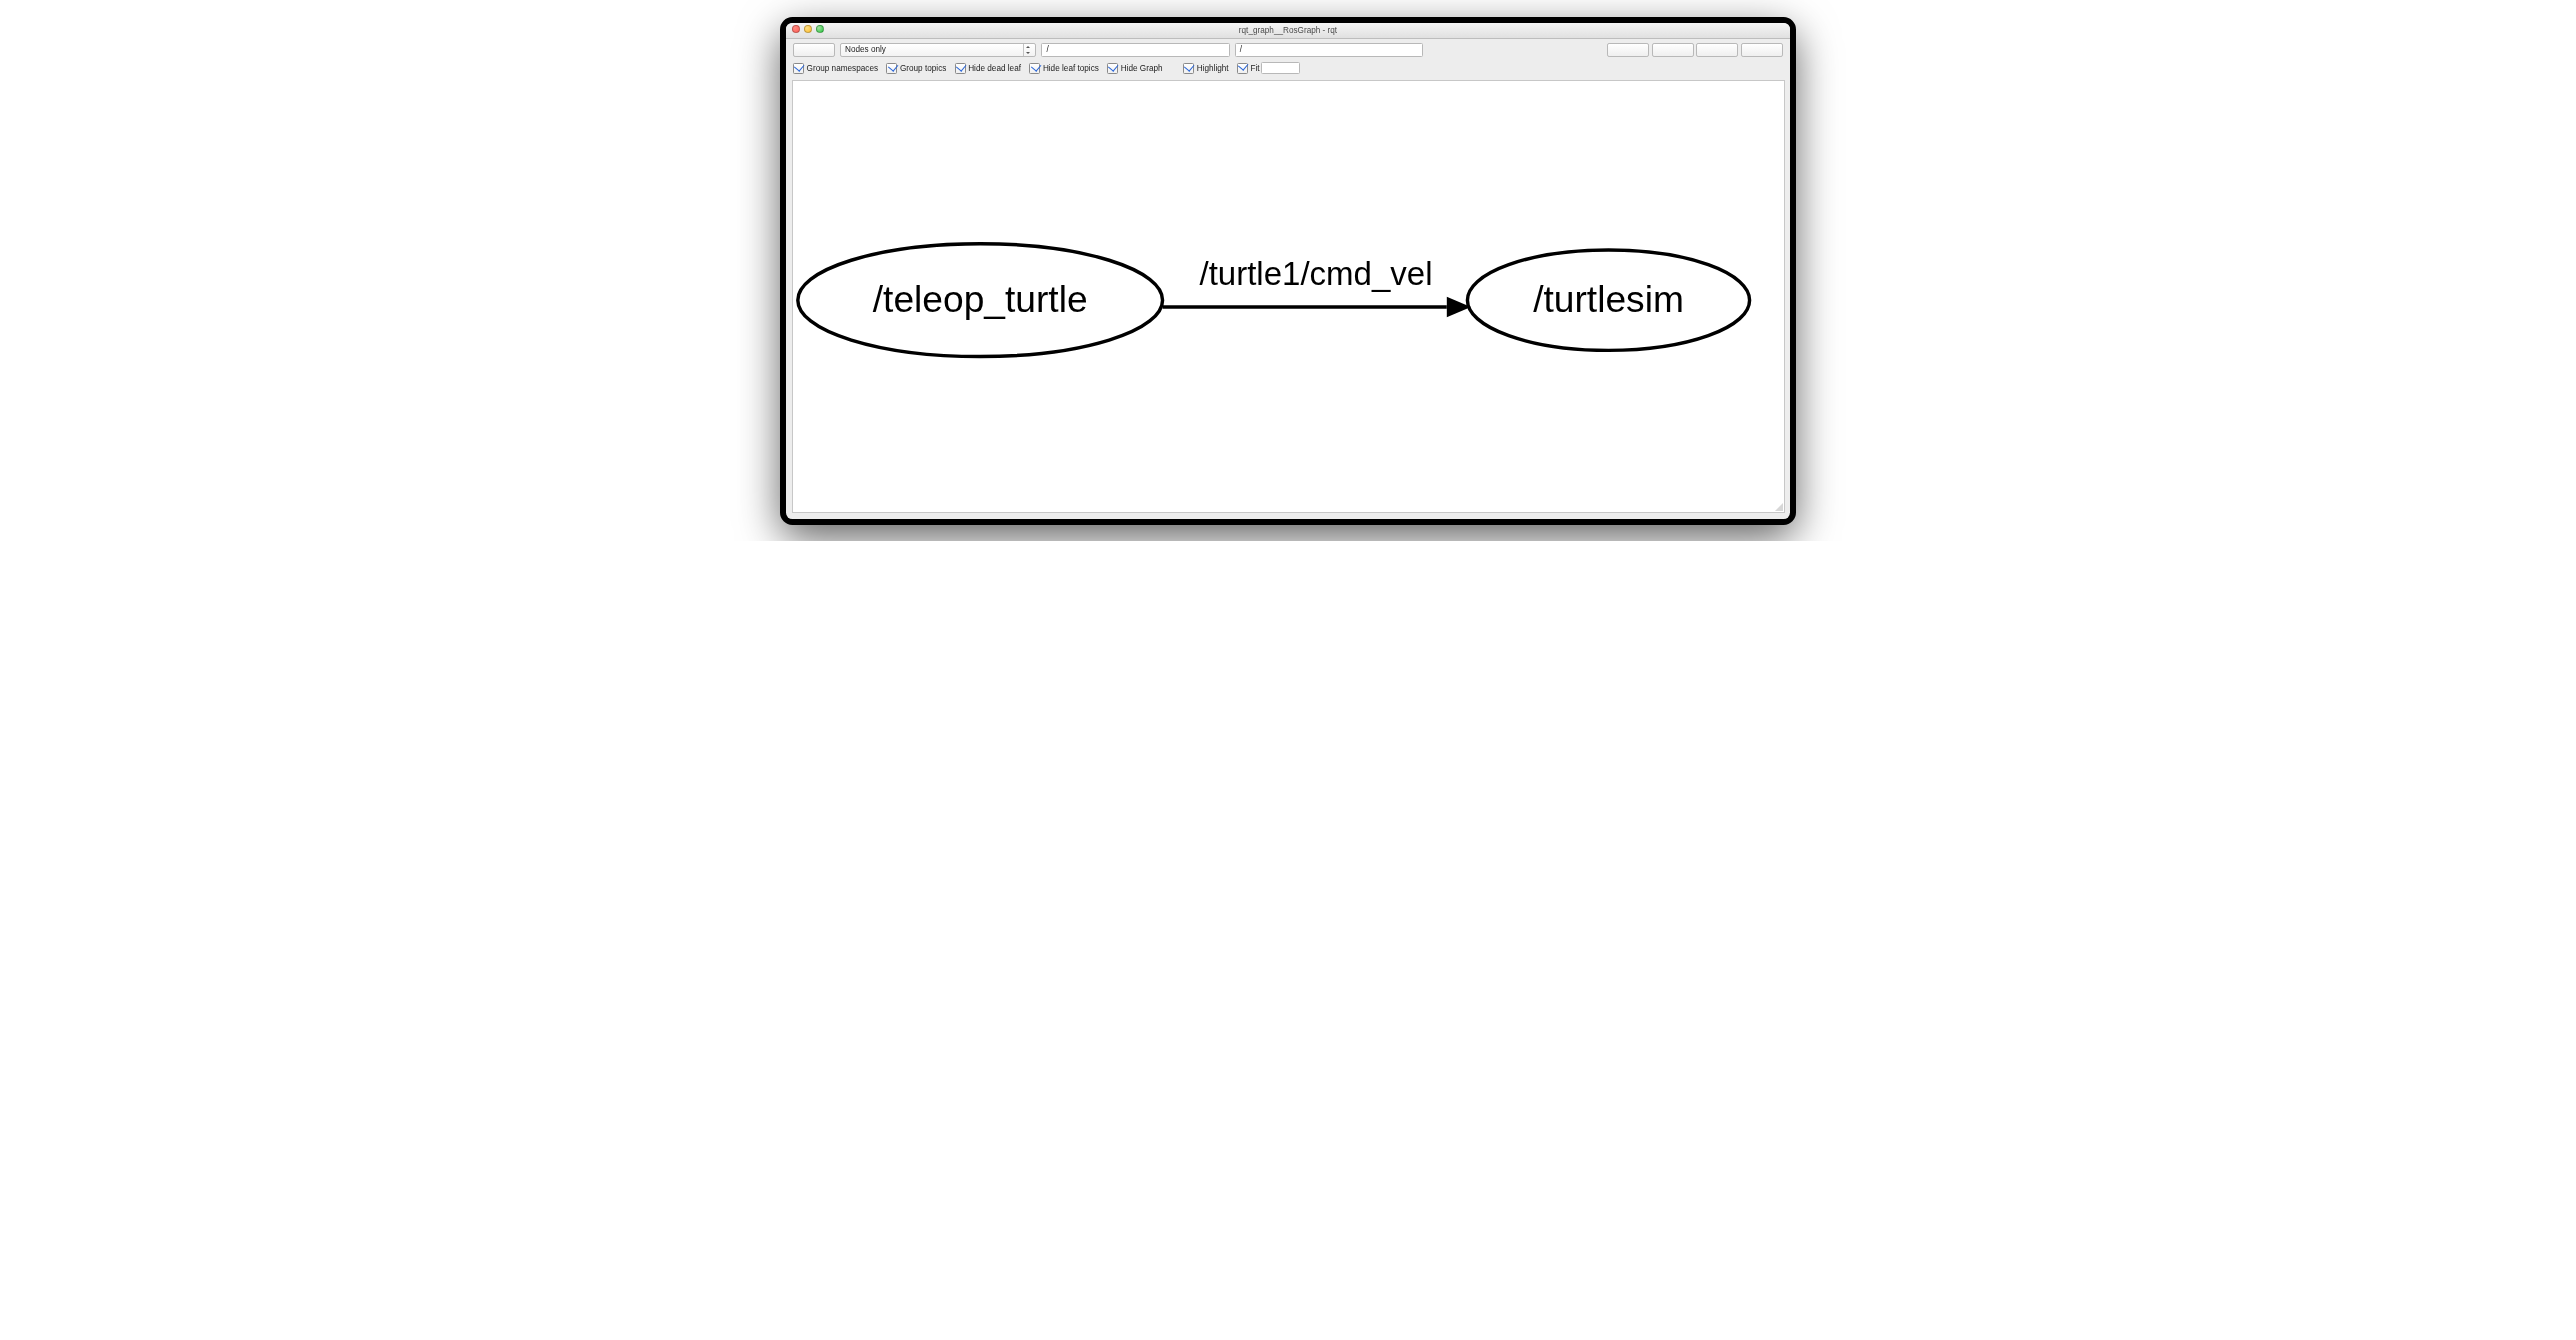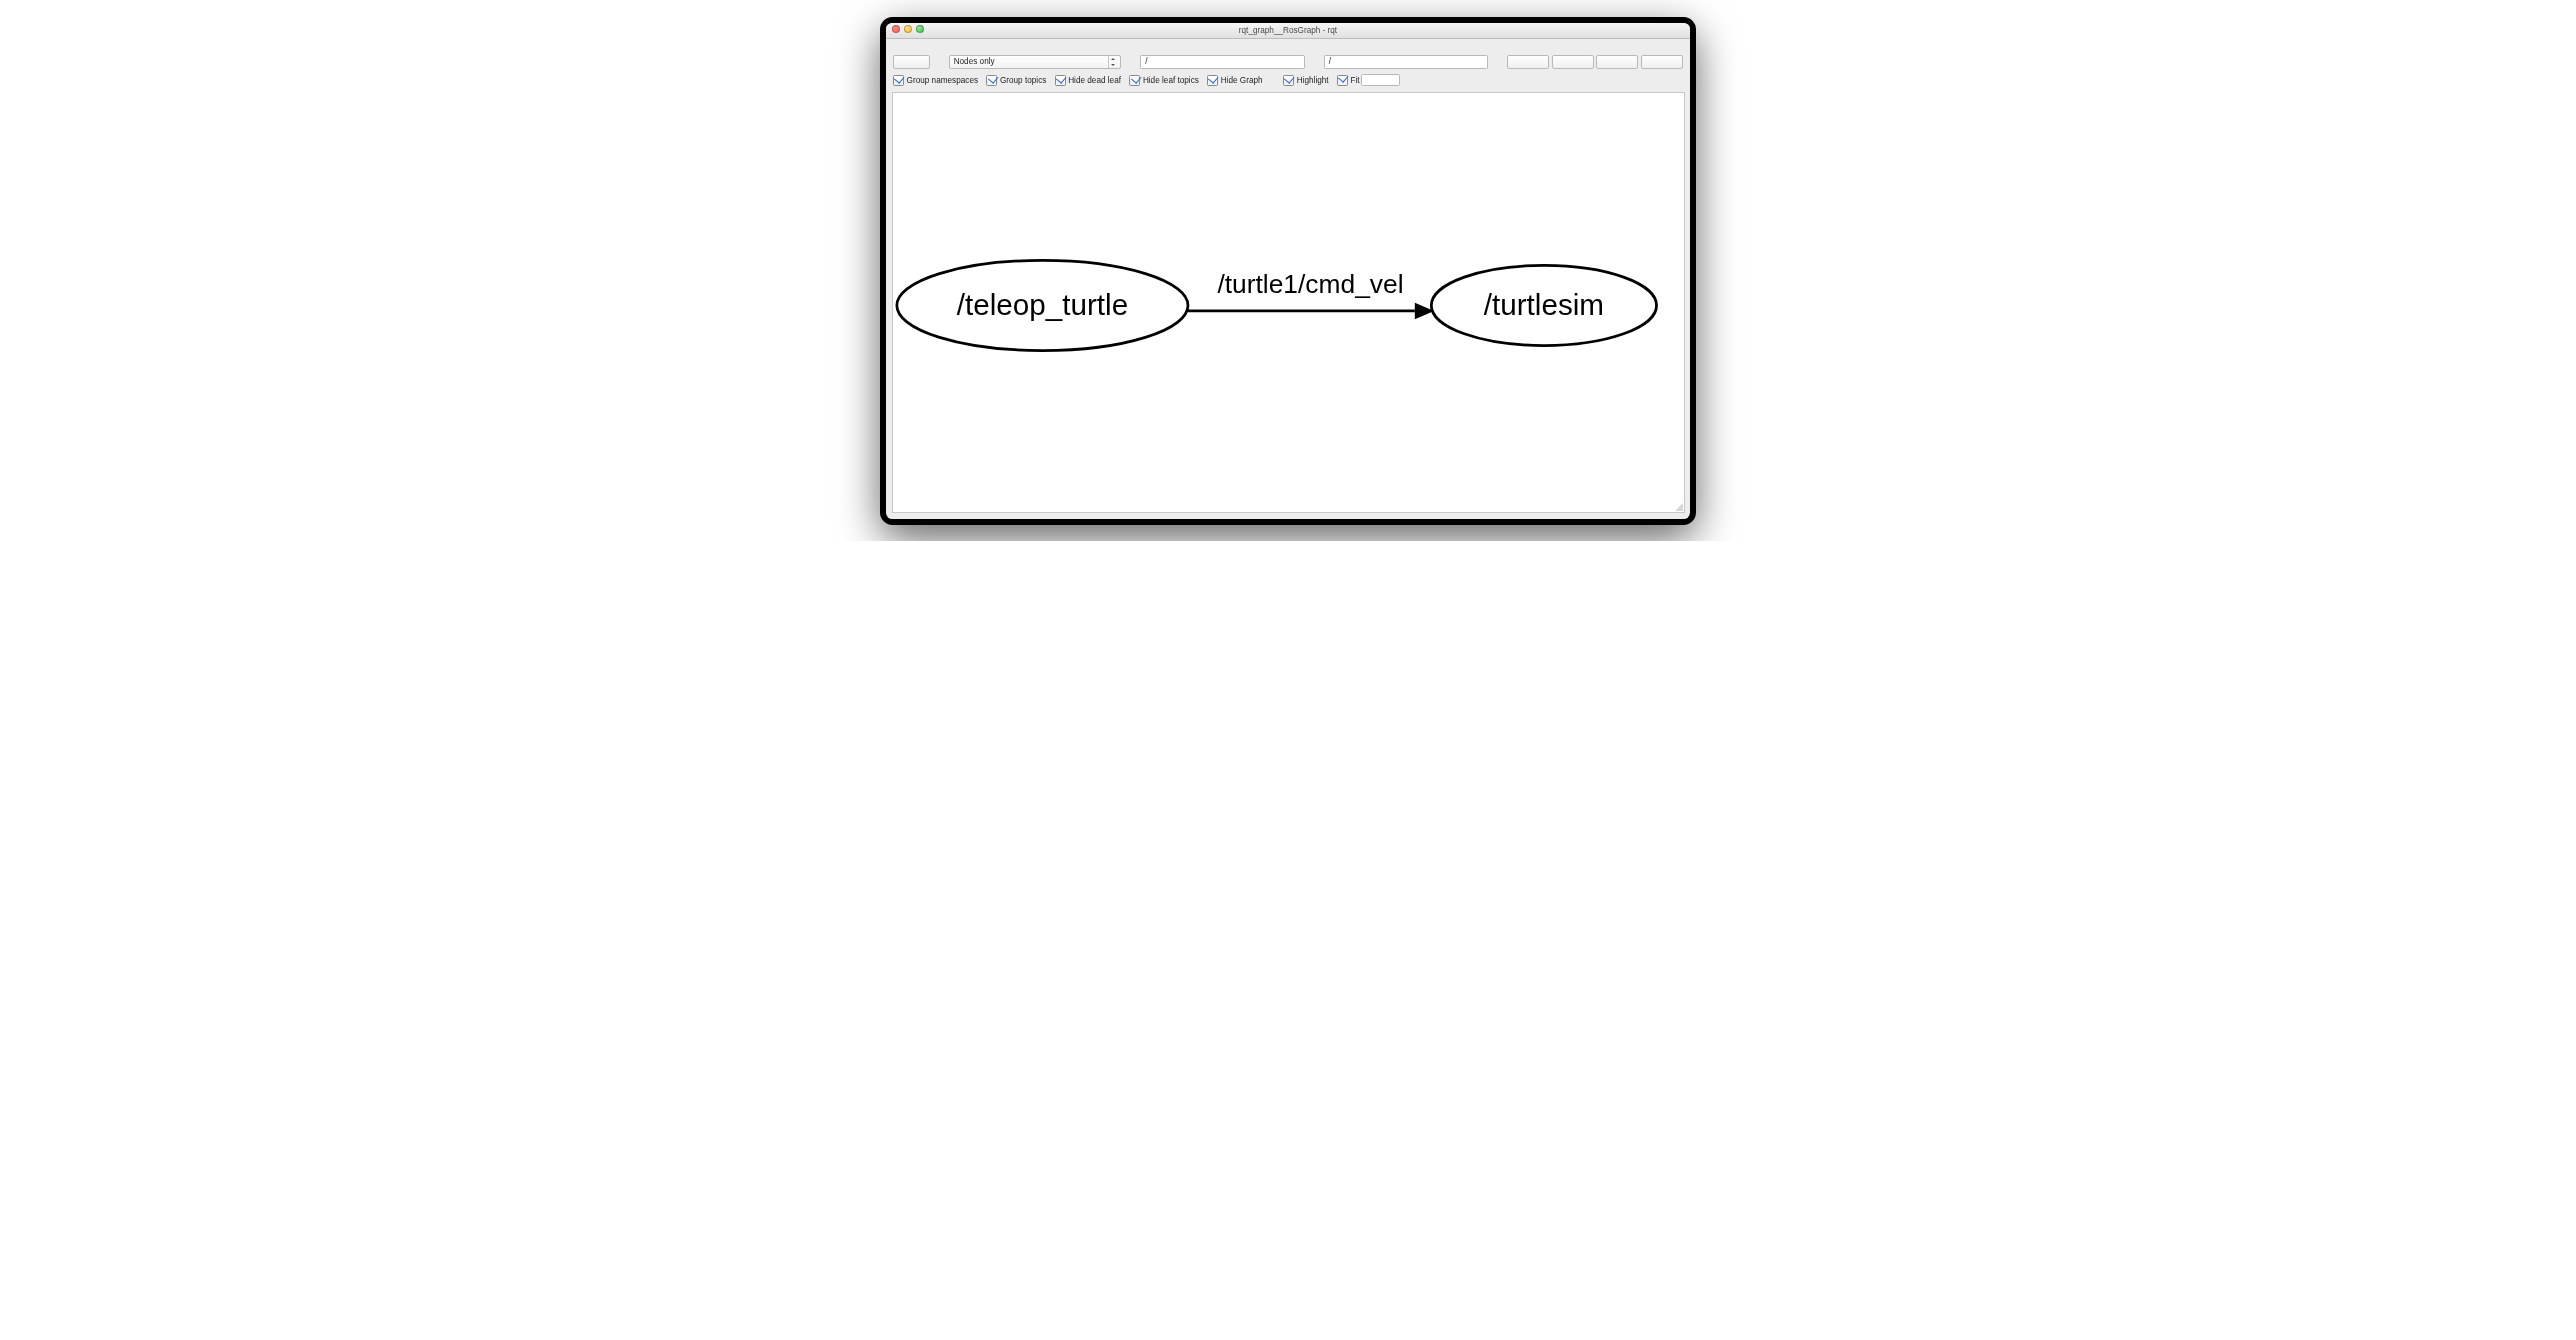--- a/index.html
+++ b/index.html
@@ -1,33 +1,33 @@
 <!DOCTYPE html>
 <html><head>
 <meta charset="utf-8">
 <style>
   html,body{margin:0;padding:0;font-family:"Lucida Grande","Helvetica Neue",Arial,sans-serif;font-size:9px;color:#000;background:#fff;}
-  .screen{box-sizing:border-box;width:816px;height:508px;margin:16.5px auto;padding:0;background:#000;border-radius:19px;box-shadow:0 13.7px 41px rgba(0,0,0,.6);}
+  .screen{box-sizing:border-box;width:1016px;height:508px;margin:16.5px auto;padding:0;background:#000;border-radius:19px;box-shadow:0 13.7px 41px rgba(0,0,0,.6);}
   .outer{box-sizing:border-box;width:100%;height:100%;border-radius:12.4px;overflow:hidden;border:6.9px solid #000;}
   .window{width:100%;height:100%;display:flex;flex-direction:column;background:#ededed;}
   
   .titlebar{height:15px;flex:0 0 15px;background:linear-gradient(#f6f6f6,#e0e0e0);border-bottom:0.7px solid #bdbdbd;display:flex;align-items:center;position:relative;font-size:8.2px;color:#4a4a4a;}
   .traffic{position:absolute;left:5.5px;top:2.7px;display:flex;gap:4.1px;}
   .tl{width:8.2px;height:8.2px;border-radius:50%;border:0.7px solid rgba(0,0,0,.25);box-sizing:border-box;}
   .tl.r{background:radial-gradient(circle at 30% 30%,#ff8a80,#ff5f57);}
   .tl.y{background:radial-gradient(circle at 30% 30%,#ffe082,#ffbd2e);}
   .tl.g{background:radial-gradient(circle at 30% 30%,#a5e1a0,#28c940);}
   .title-center{flex:1;text-align:center;}
   
   .pluginbar{height:13.7px;flex:0 0 13.7px;background:#ececec;border-bottom:0.7px solid #d7d7d7;display:flex;align-items:center;padding:0 4.1px;font-size:8.2px;color:#333;}
   .pluginbar .spacer{flex:1;}
   .pluginbar .sq{display:inline-block;min-width:9.6px;height:9.6px;line-height:9.6px;border:0.7px solid #9b9b9b;background:#fff;border-radius:1.4px;text-align:center;font-size:6.9px;margin-left:2.7px;padding:0 1.4px;}
   .pluginbar .txt{margin-left:2.7px;color:#555;font-size:8.2px;}
   
-  .toolbar{display:flex;align-items:center;gap:19px;padding:4.1px 6.9px;margin-top:12px;}
+  .toolbar{display:flex;align-items:center;gap:5px;padding:4.1px 6.9px;}
   .smallbtn{width:40px;height:12.4px;border:0.7px solid #b8b8b8;background:linear-gradient(#ffffff,#efefef);border-radius:2.1px;display:inline-block;}
   .combo{position:relative;width:178px;height:12.4px;border:0.7px solid #b8b8b8;background:linear-gradient(#ffffff,#f3f3f3);border-radius:2.1px;font-size:8.2px;line-height:12.4px;padding:0 12.4px 0 4.1px;color:#222;}
   .combo .caret{position:absolute;right:1.4px;top:0;width:9.6px;height:12.4px;border-left:0.7px solid #c4c4c4;}
   .combo .caret:before,.combo .caret:after{content:"";position:absolute;left:2.1px;border-left:2.7px solid transparent;border-right:2.7px solid transparent;}
   .combo .caret:before{top:2.1px;border-bottom:2.7px solid #555;}
   .combo .caret:after{bottom:2.1px;border-top:2.7px solid #555;}
   .textin{height:12.4px;border:0.7px solid #b8b8b8;background:#fff;border-radius:1.4px;font-size:8.2px;line-height:12.4px;padding:0 4.1px;color:#222;}
   .w270{width:178px;}
   .toolbar .right-group{margin-left:auto;display:flex;gap:2.7px;}
   .tb-btn{width:40px;height:12.4px;border:0.7px solid #b8b8b8;background:linear-gradient(#ffffff,#efefef);border-radius:2.1px;}

